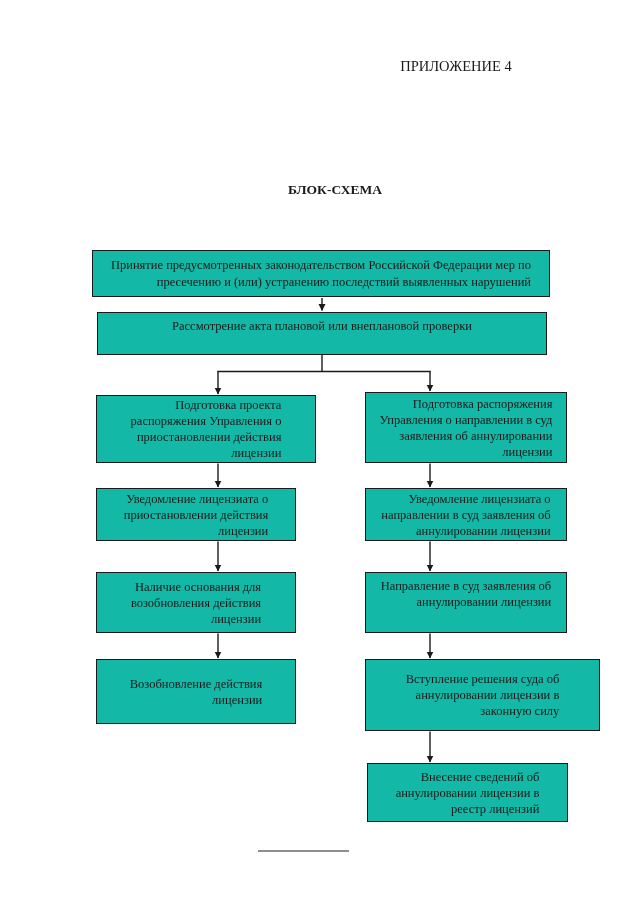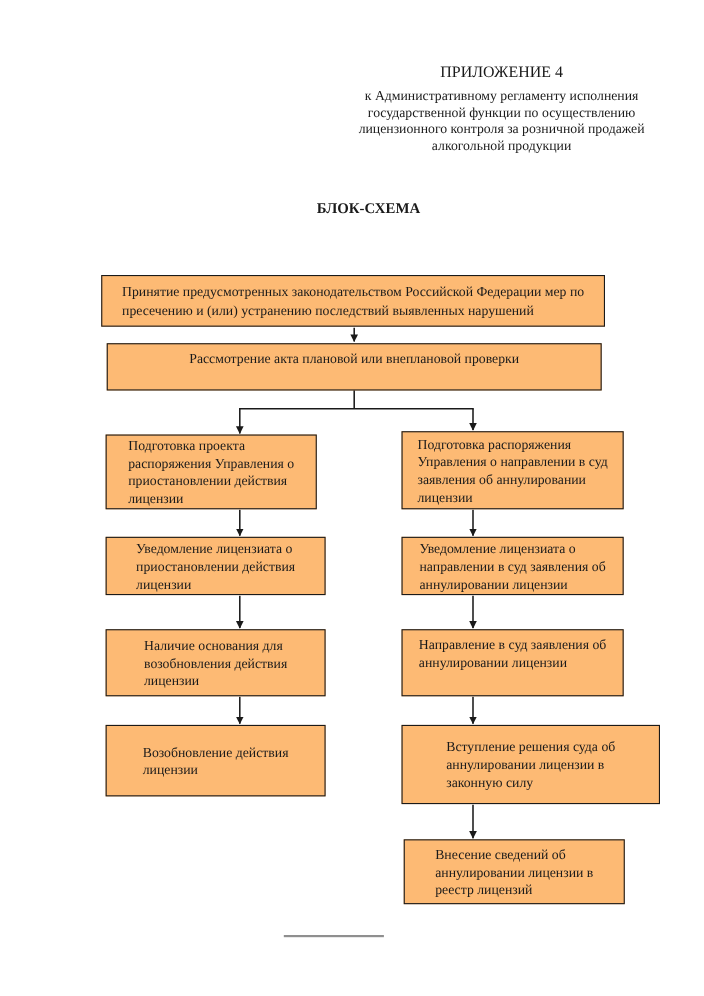--- a/index.html
+++ b/index.html
@@ -45,39 +45,39 @@
   }
   .ttl-sub {
     font-size: 13px;
     line-height: 15.5px;
     white-space: pre-line;
   }
   .fbox {
     position: absolute;
     box-sizing: border-box;
     border: 1.5px solid #1a1a1a;
-    background: #fdba74;
+    background: #14b8a6;
     display: flex;
     align-items: center;
     justify-content: center;
-    text-align: left;
+    text-align: right;
     font-size: 12.5px;
     line-height: 16px;
     white-space: pre-line;
     padding: 2px 4px;
   }
   .fbox.top-align {
     align-items: flex-start;
     padding-top: 5px;
   }
   
   .box-root   { left: 92px;  top: 250px; width: 458px; height: 47px; line-height: 17px; }
   .box-review { left: 97px;  top: 312px; width: 450px; height: 43px; }
   
-  .box-l1 { left: 96px;  top: 395px; width: 192px; height: 68px; }
+  .box-l1 { left: 96px;  top: 395px; width: 220px; height: 68px; }
   .box-l2 { left: 96px;  top: 488px; width: 200px; height: 53px; }
   .box-l3 { left: 96px;  top: 572px; width: 200px; height: 61px; }
   .box-l4 { left: 96px;  top: 659px; width: 200px; height: 65px; }
   
   .box-r1 { left: 365px; top: 392px; width: 202px; height: 71px; }
   .box-r2 { left: 365px; top: 488px; width: 202px; height: 53px; }
   .box-r3 { left: 365px; top: 572px; width: 202px; height: 61px; }
   .box-r4 { left: 365px; top: 659px; width: 235px; height: 72px; }
   .box-r5 { left: 367px; top: 763px; width: 201px; height: 59px; }
   .connectors {
@@ -95,24 +95,20 @@
     background: #8f8f8f;
   }
 </style>
 </head>
 <body>
 
 <div class="page">
 
   <div class="hdr">
     <div class="hdr-appendix">ПРИЛОЖЕНИЕ 4</div>
-    <div class="hdr-sub">к Административному регламенту исполнения
-государственной функции по осуществлению
-лицензионного контроля за розничной продажей
-алкогольной продукции</div>
   </div>
 
   <div class="ttl">
     <div class="ttl-heading">БЛОК-СХЕМА</div>
   </div>
 
   <svg class="connectors" viewBox="0 0 640 905" xmlns="http://www.w3.org/2000/svg">
     <defs>
       <marker id="arw" markerWidth="9" markerHeight="9" refX="6.5" refY="3.5" orient="auto" markerUnits="userSpaceOnUse">
         <path d="M0,0 L7,3.5 L0,7 Z" fill="#1a1a1a"></path>

